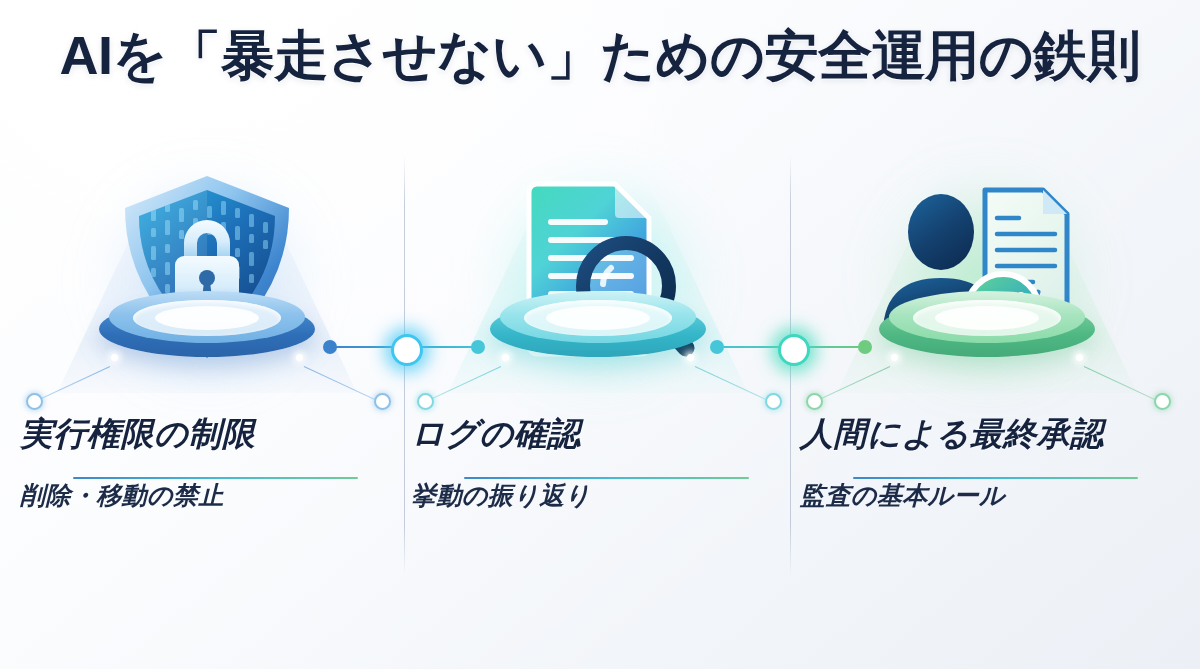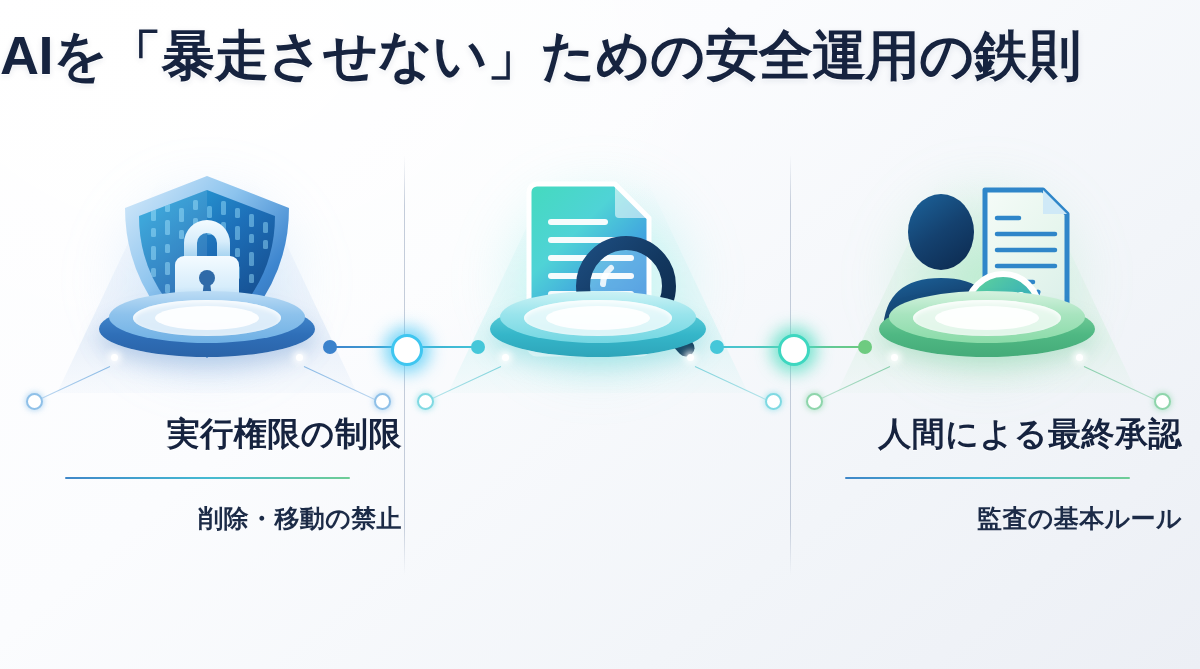--- a/index.html
+++ b/index.html
@@ -24,21 +24,21 @@
       linear-gradient(140deg, #ffffff 0%, #fbfcfe 38%, #f2f5f9 72%, #eceff5 100%);
     overflow: hidden;
   }
 
   
   .title-wrap {
     position: absolute;
     top: 26px;
     left: 0;
     width: 1200px;
-    text-align: left;
+    text-align: center;
   }
   .title {
     display: inline-block;
     font-size: 54px;
     line-height: 1.1;
     font-weight: 700;
     letter-spacing: -0.5px;
     color: #16233f;
     text-shadow: 0 1px 0 rgba(255,255,255,0.85), 0 2px 6px rgba(24,40,80,0.10);
     white-space: nowrap;
@@ -188,43 +188,43 @@
     background: #ffffff;
   }
   .ringend.blue  { border: 2px solid #8fc0e8; box-shadow: 0 0 6px rgba(140,195,235,0.8); }
   .ringend.cyan  { border: 2px solid #7fd9e2; box-shadow: 0 0 6px rgba(130,220,230,0.8); }
   .ringend.green { border: 2px solid #8ed5ab; box-shadow: 0 0 6px rgba(140,215,175,0.8); }
 
   
   .label-block {
     position: absolute;
     top: 265px;
-    left: 0;
+    left: 8px;
     width: 390px;
-    text-align: right;
+    text-align: left;
+    font-style: italic;
   }
   .headline {
     font-size: 33px;
     font-weight: 700;
     color: #16233f;
     letter-spacing: 0.5px;
     line-height: 1.15;
     text-shadow: 0 1px 0 rgba(255,255,255,0.8);
     white-space: nowrap;
   }
   .rule {
     width: 285px;
     height: 2px;
     margin: 24px auto 0 auto;
     border-radius: 2px;
     background: linear-gradient(to right, #2f7dc4 0%, #35b4cf 50%, #63c98d 100%);
     opacity: 0.92;
   }
   .sub {
-    margin-top: 23px;
     font-size: 25px;
     font-weight: 600;
     color: #1c2b47;
     letter-spacing: 0.4px;
     white-space: nowrap;
   }
 
   
   .connector {
     position: absolute;
@@ -428,20 +428,25 @@
         </div>
         <div class="rimdot left"></div>
         <div class="rimdot right"></div>
 
         <div class="diag cyan" style="left:98px; width:84px; transform:rotate(155deg);"></div>
         <div class="diag cyan" style="left:292px; width:84px; transform:rotate(25deg);"></div>
         <div class="ringend cyan" style="left:14px; bottom:-5px;"></div>
         <div class="ringend cyan" style="left:362px; bottom:-5px;"></div>
       </div>
 
+      <div class="label-block">
+        <div class="headline">ログの確認</div>
+        <div class="rule"></div>
+        <div class="sub">挙動の振り返り</div>
+      </div>
     </div>
 
     <div class="col c3">
       <div class="art">
         <div class="rays green"></div>
         <div class="halo green"></div>
 
         <svg class="icon-svg" width="240" height="205" viewBox="0 0 240 205">
           <defs>
             <linearGradient id="personG" x1="0.2" y1="0" x2="0.8" y2="1">

